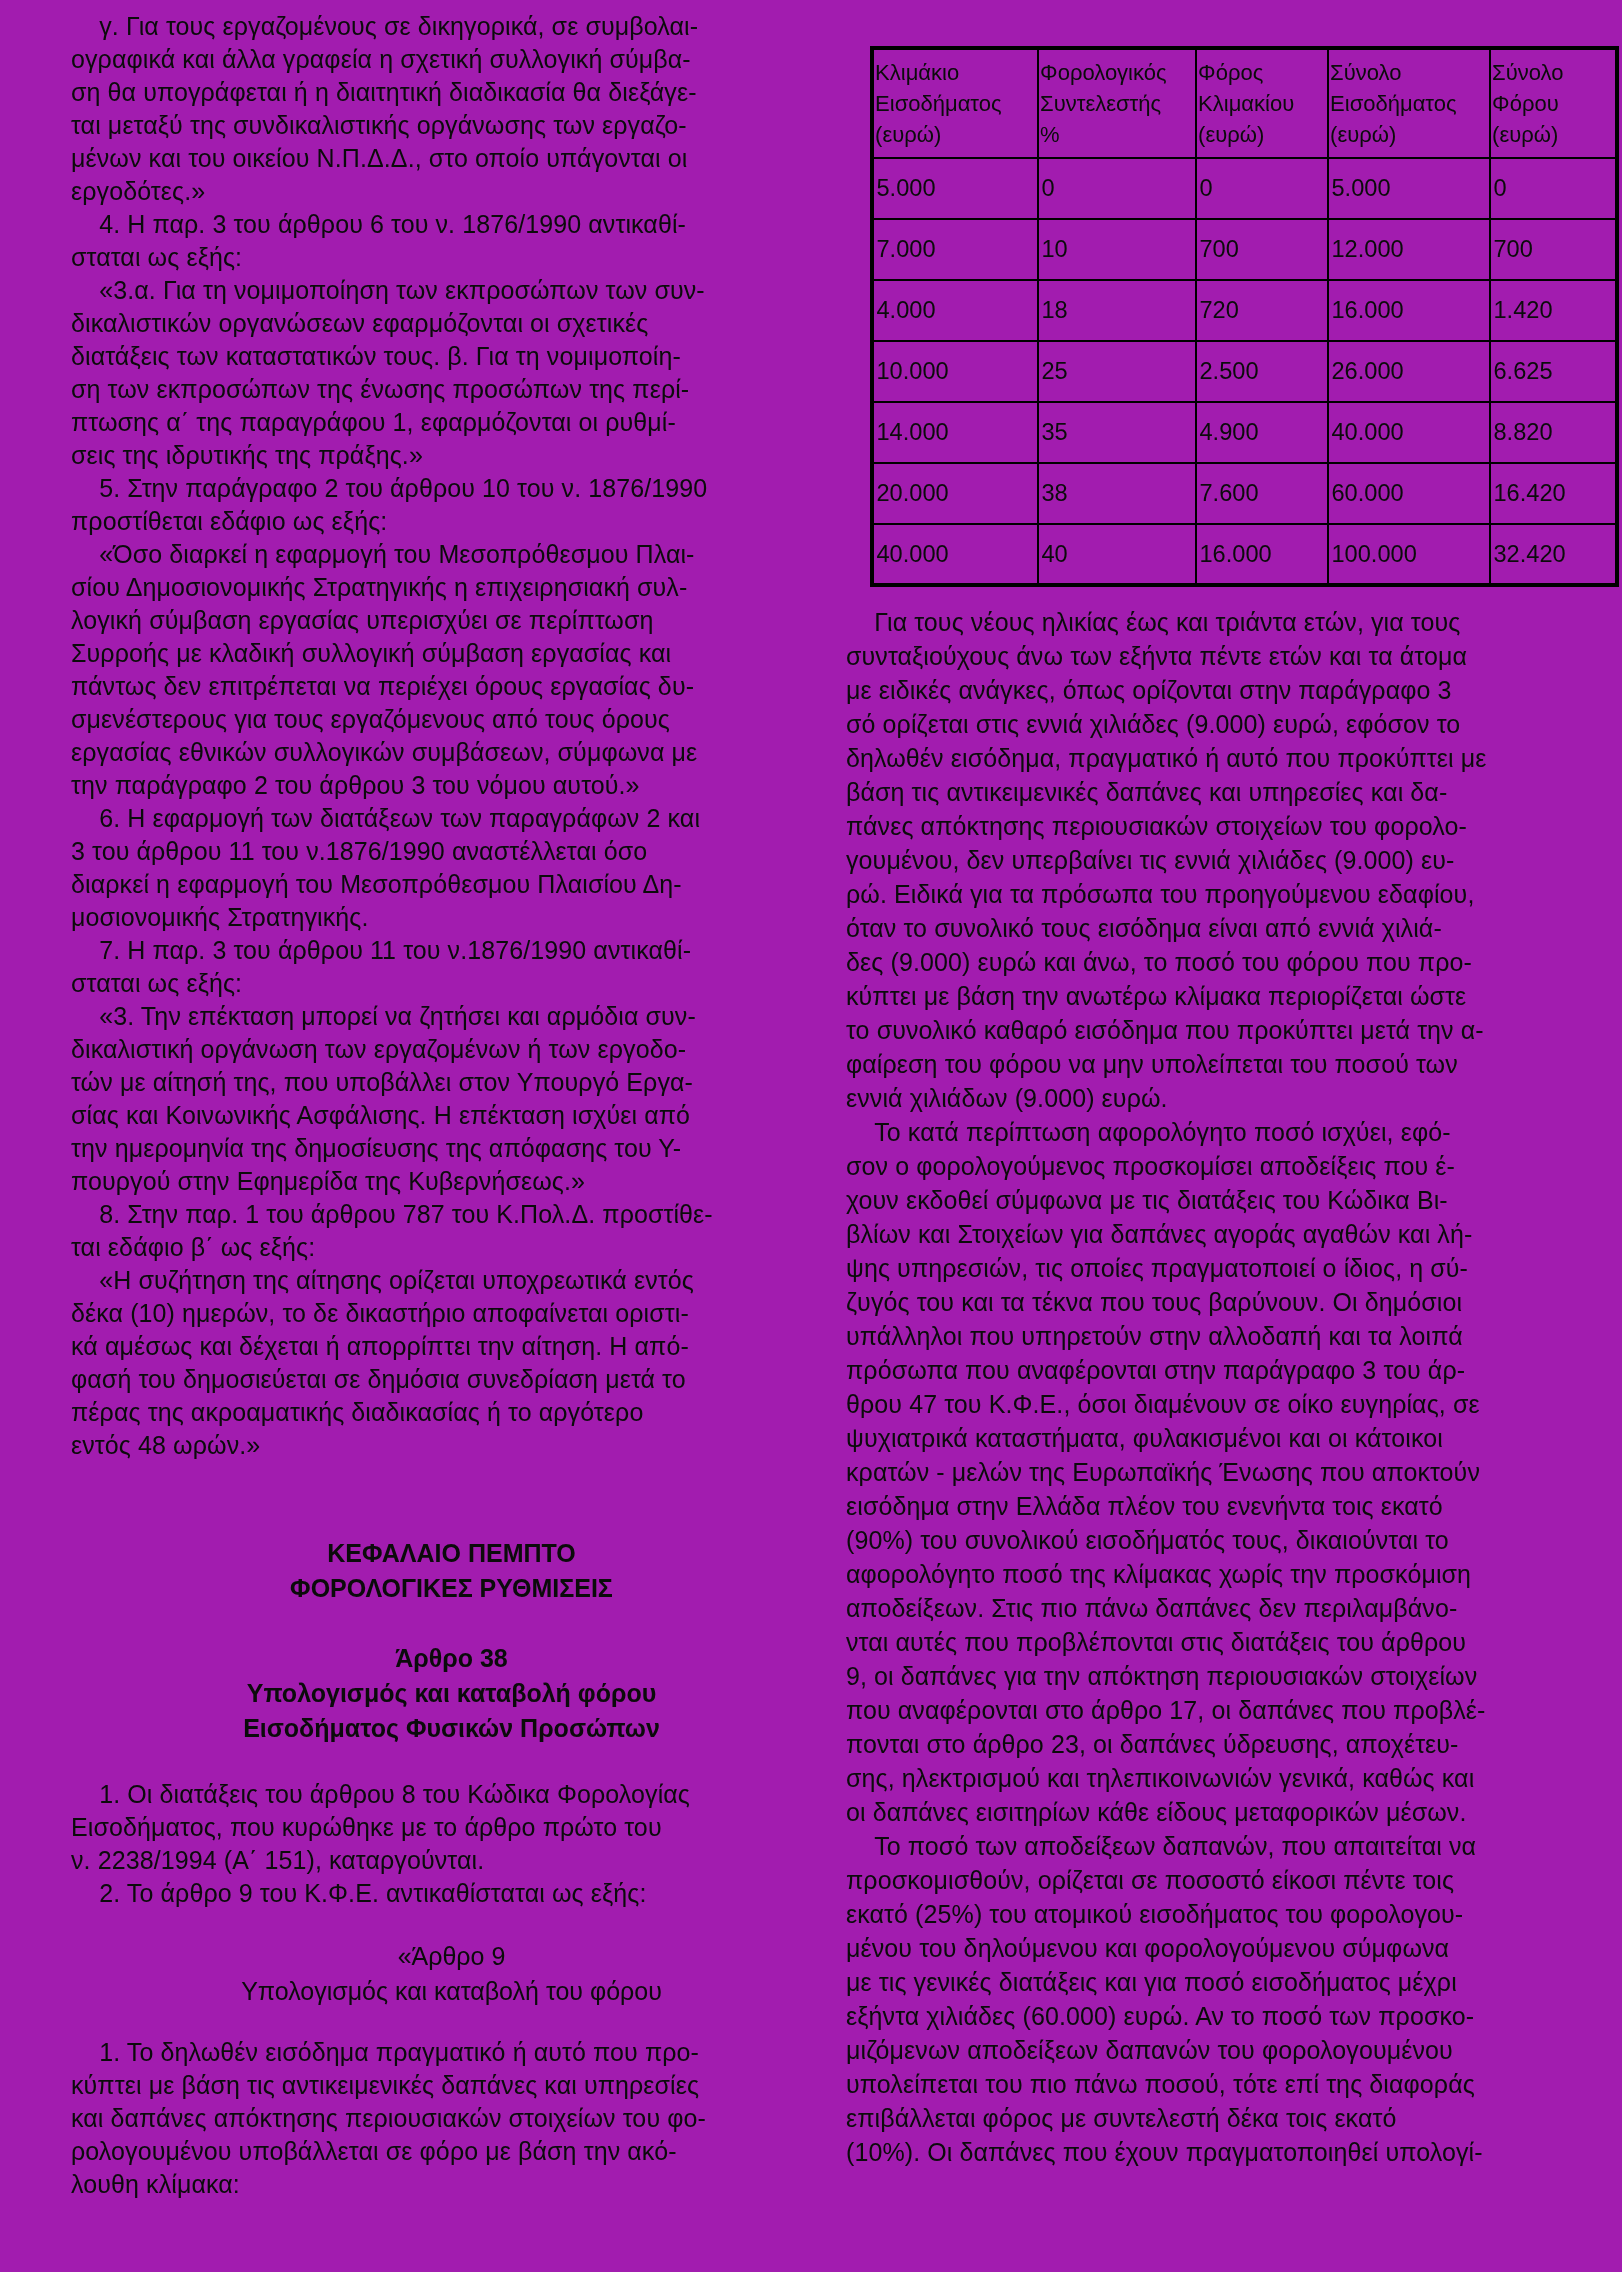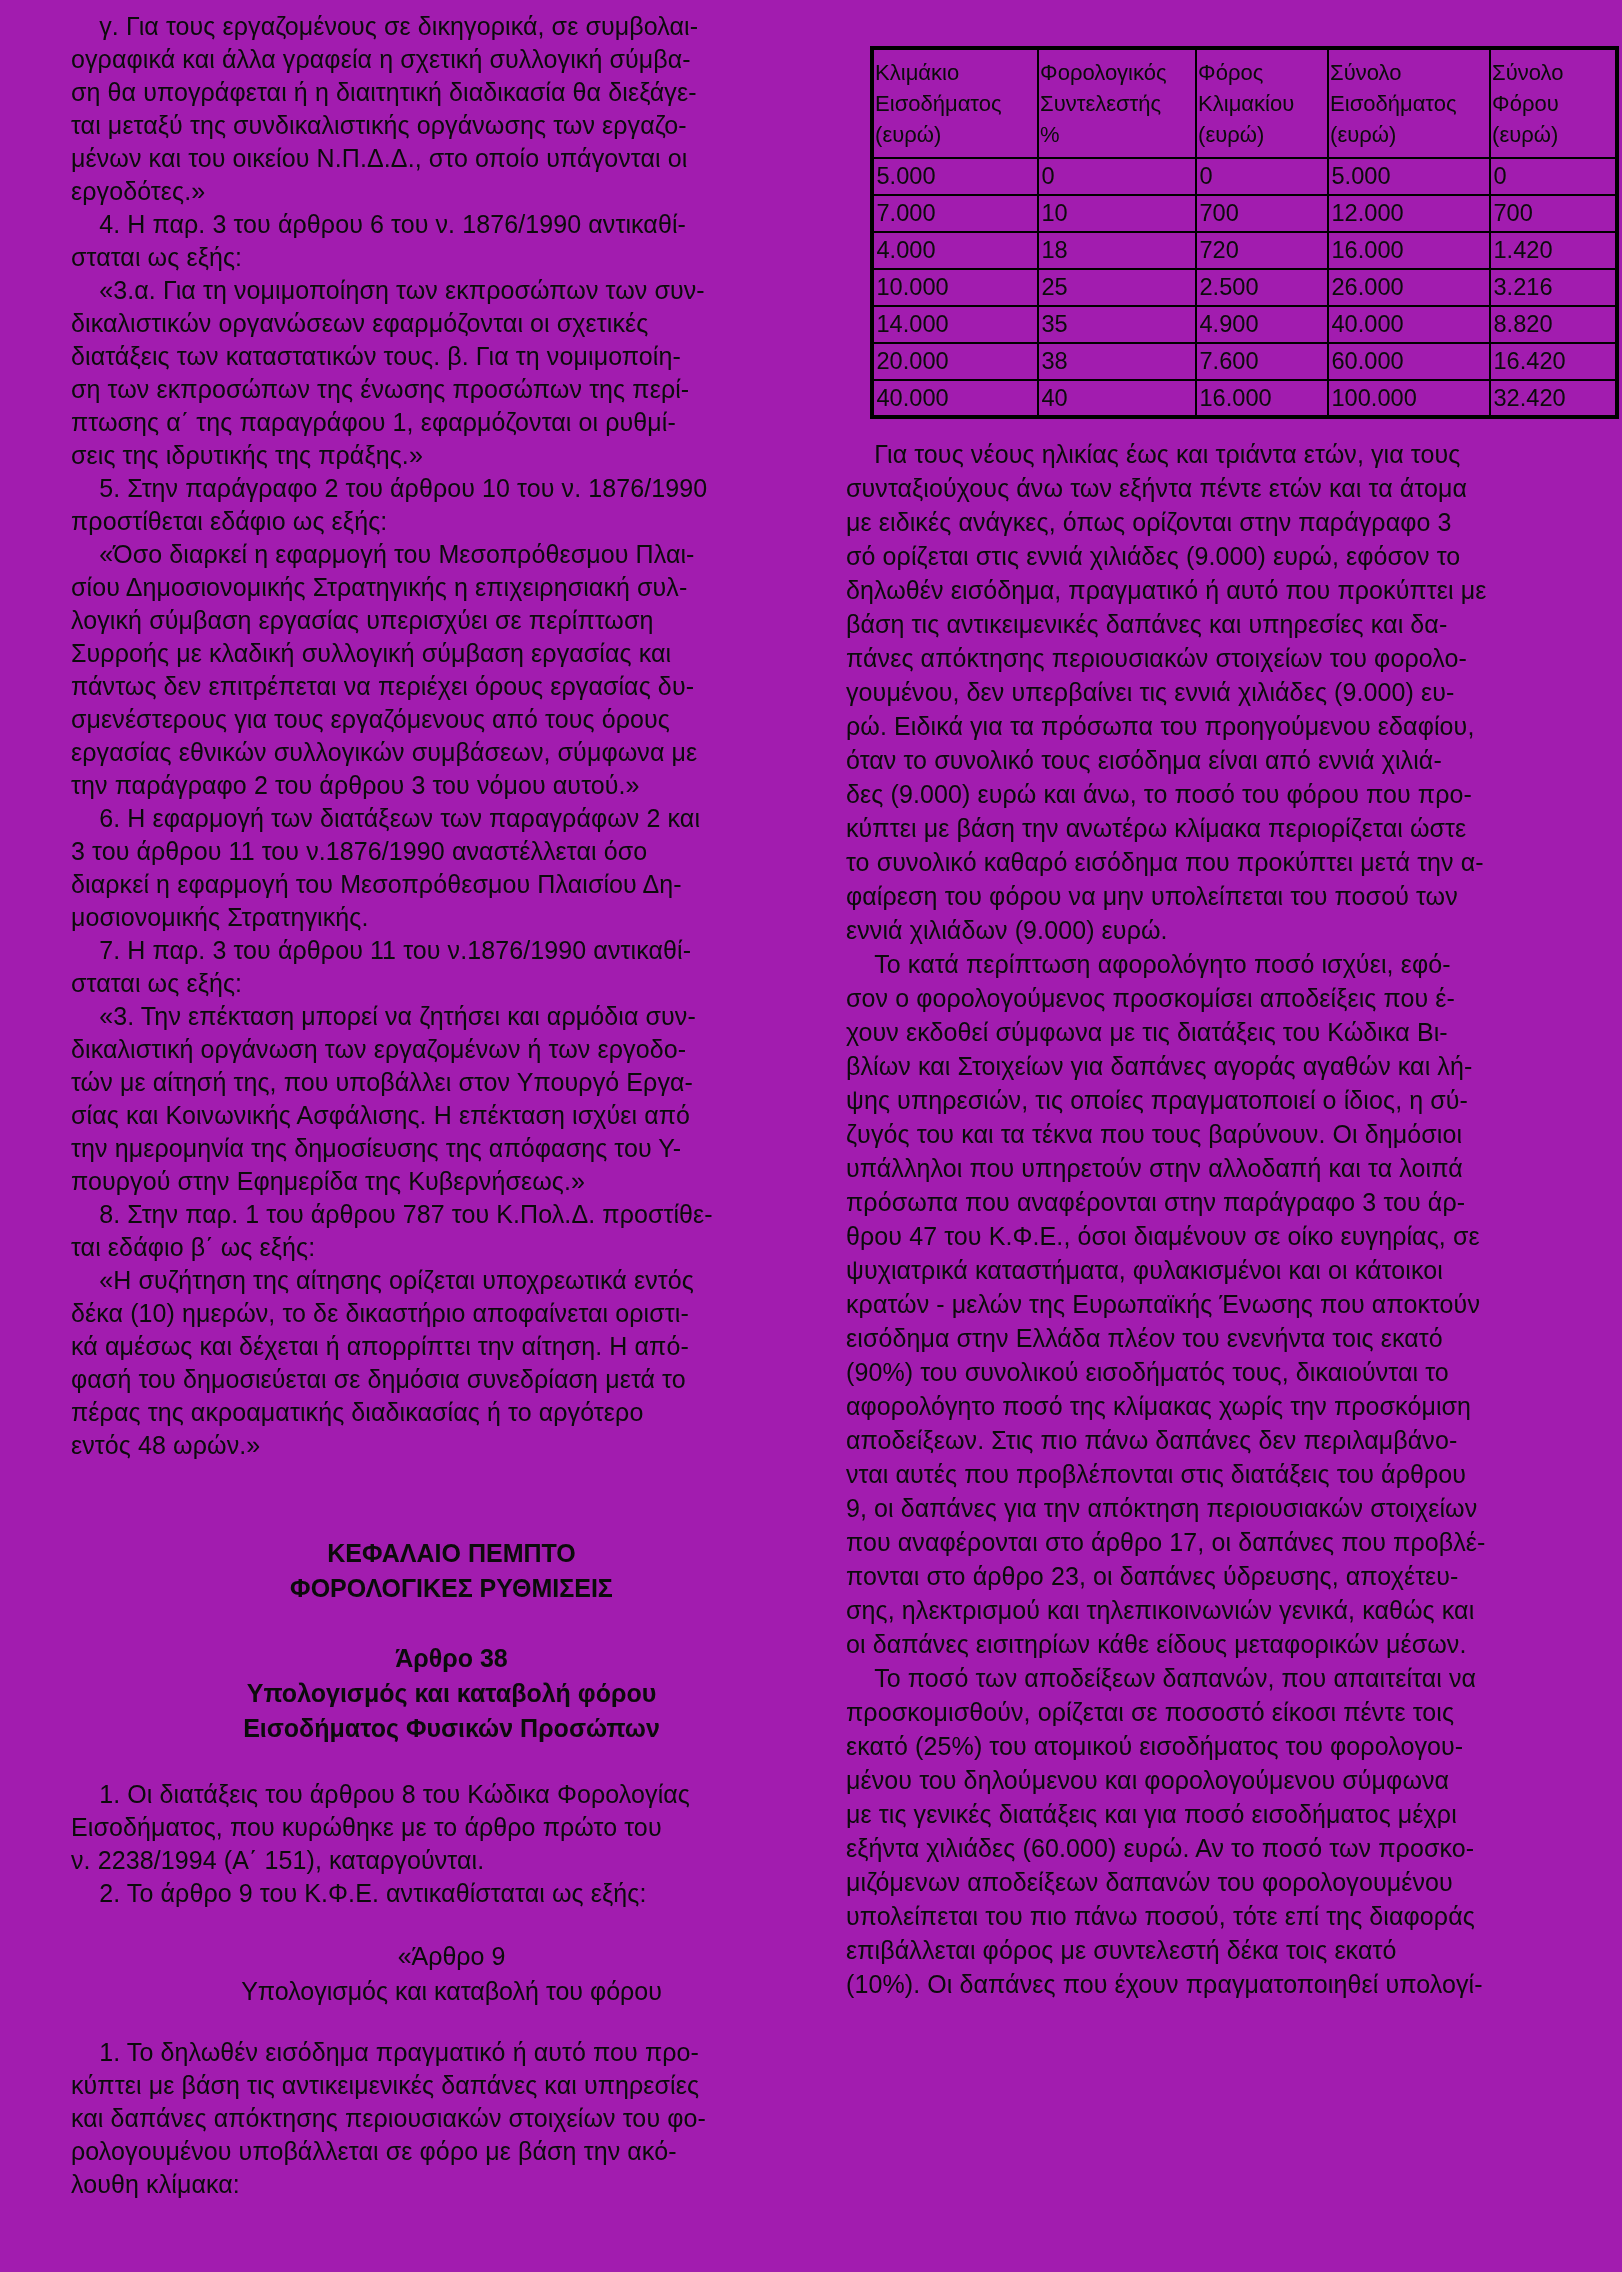--- a/index.html
+++ b/index.html
@@ -35,21 +35,21 @@
     border: 4.4px solid #000;
   }
   .tax-table th, .tax-table td {
     border: 2.9px solid #000;
     text-align: left;
     white-space: pre-line;
     font-weight: normal;
     overflow: hidden;
   }
   .tax-table th { font-size: 22px; line-height: 31px; height: 110px; vertical-align: middle; padding: 2.9px 1.5px; }
-  .tax-table td { font-size: 23.6px; height: 37px; vertical-align: middle; padding: 1.5px 2.9px; }
+  .tax-table td { font-size: 23.6px; height: 61px; vertical-align: middle; padding: 1.5px 2.9px; }
   .tax-table tr.last td { height: 79px; vertical-align: bottom; padding-bottom: 8.8px; }
   .tax-table tr.last td.label { text-align: left; padding-left: 10.3px; line-height: 32px; }
 
   .col-c1 { width: 166px; } .col-c2 { width: 158px; } .col-c3 { width: 132px; }
   .col-c4 { width: 162px; } .col-c5 { width: 127px; }
 
   .table-gap { margin-top: 17.7px; }
 </style>
 </head>
 <body>
@@ -185,21 +185,21 @@
           <td>18</td>
           <td>720</td>
           <td>16.000</td>
           <td>1.420</td>
         </tr>
         <tr>
           <td>10.000</td>
           <td>25</td>
           <td>2.500</td>
           <td>26.000</td>
-          <td>3.216</td>
+          <td>6.625</td>
         </tr>
         <tr>
           <td>14.000</td>
           <td>35</td>
           <td>4.900</td>
           <td>40.000</td>
           <td>8.820</td>
         </tr>
         <tr>
           <td>20.000</td>

